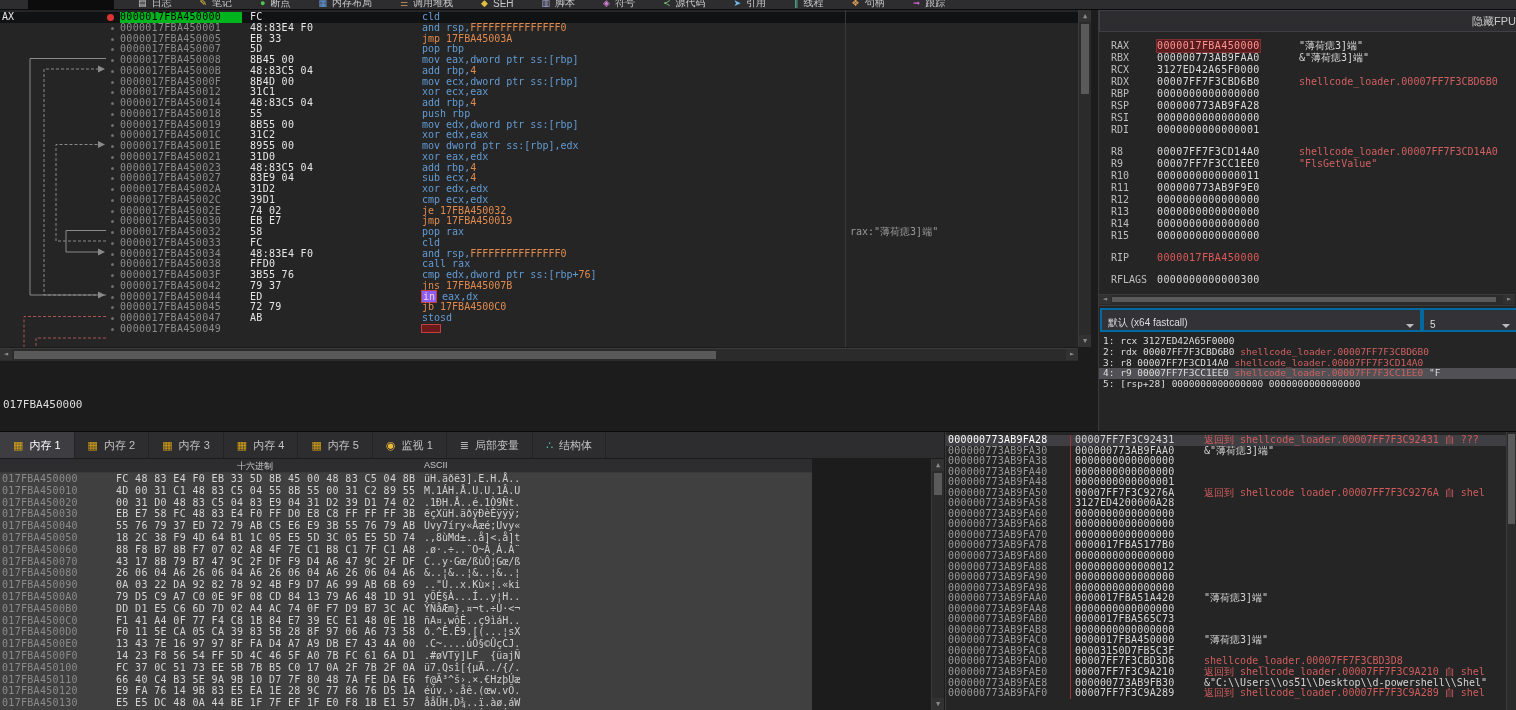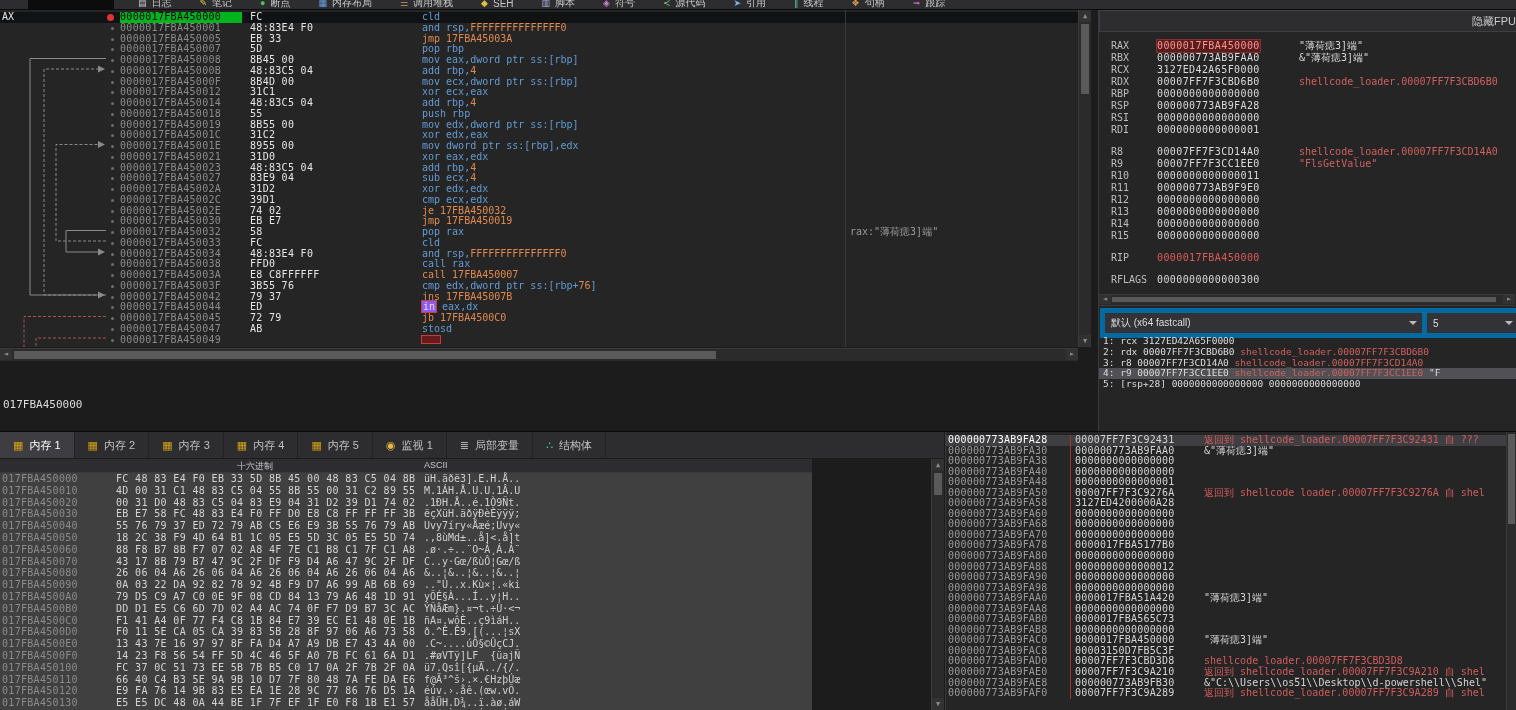--- a/index.html
+++ b/index.html
@@ -48,21 +48,21 @@
   #reg-rows{position:absolute;left:0;top:30px;width:100%}
   .reg-row{height:12px;line-height:12px;position:relative;white-space:nowrap}
   .reg-gap{height:10px}
   .reg-name{position:absolute;left:12px;color:#bdbdbd}
   .reg-val{position:absolute;left:58px;color:#dadada;letter-spacing:.4px}
   .reg-val.chg{color:#e05a5a}
   .reg-val.chgbox{color:#ff9494;background:#5a1c1c;outline:1px solid #803030}
   .reg-comm{position:absolute;left:200px;color:#d8d8d8}
   .reg-comm.mod{color:#d06060}
   #reg-hscroll{left:1099px;top:294px;width:416px;height:10px;border-top:1px solid #3a3a3a;border-bottom:1px solid #3a3a3a}
-  .combo{position:absolute;top:308px;height:20px;background:#333337;border:5px solid #0369a1;color:#ddd;display:flex;align-items:center;padding:0 6px;font:10px "Liberation Sans","DejaVu Sans",sans-serif}
+  .combo{position:absolute;top:308px;height:20px;background:#333337;border:2px solid #0369a1;color:#ddd;display:flex;align-items:flex-end;padding:0 6px;font:10px "Liberation Sans","DejaVu Sans",sans-serif}
   .combo::after{content:"";margin-left:auto;border:4px solid transparent;border-top-color:#bbb;transform:translateY(2px)}
   #combo-conv{left:1100px;width:306px}
   #combo-depth{left:1422px;width:80px}
   #args{position:absolute;left:1099px;top:336px;width:417px}
   .arg-row{height:10.8px;line-height:10.8px;font-size:9.5px;padding-left:4px;white-space:nowrap;color:#dcdcdc}
   .arg-row.sel{background:#515155}
   .arg-red{color:#d06060}
 
   
   #hdivider{position:absolute;left:0;top:431px;width:1516px;height:1px;background:#0a0a0a}
@@ -313,26 +313,20 @@
         <span class="c-instr"><span class="tok-m">and rsp,</span><span class="tok-o">FFFFFFFFFFFFFFF0</span></span>
       </div>
       <div class="dis-row">
         <span class="dot"></span>
         <span class="c-addr">0000017FBA450038</span>
         <span class="c-bytes">FFD0</span>
         <span class="c-instr"><span class="tok-m">call rax</span></span>
       </div>
       <div class="dis-row">
         <span class="dot"></span>
-        <span class="c-addr">0000017FBA45003A</span>
-        <span class="c-bytes">E8 C8FFFFFF</span>
-        <span class="c-instr"><span class="tok-o">call 17FBA450007</span></span>
-      </div>
-      <div class="dis-row">
-        <span class="dot"></span>
         <span class="c-addr">0000017FBA45003F</span>
         <span class="c-bytes">3B55 76</span>
         <span class="c-instr"><span class="tok-m">cmp edx,dword ptr ss:[rbp+</span><span class="tok-o">76</span><span class="tok-m">]</span></span>
       </div>
       <div class="dis-row">
         <span class="dot"></span>
         <span class="c-addr">0000017FBA450042</span>
         <span class="c-bytes">79 37</span>
         <span class="c-instr"><span class="tok-o">jns 17FBA45007B</span></span>
       </div>

